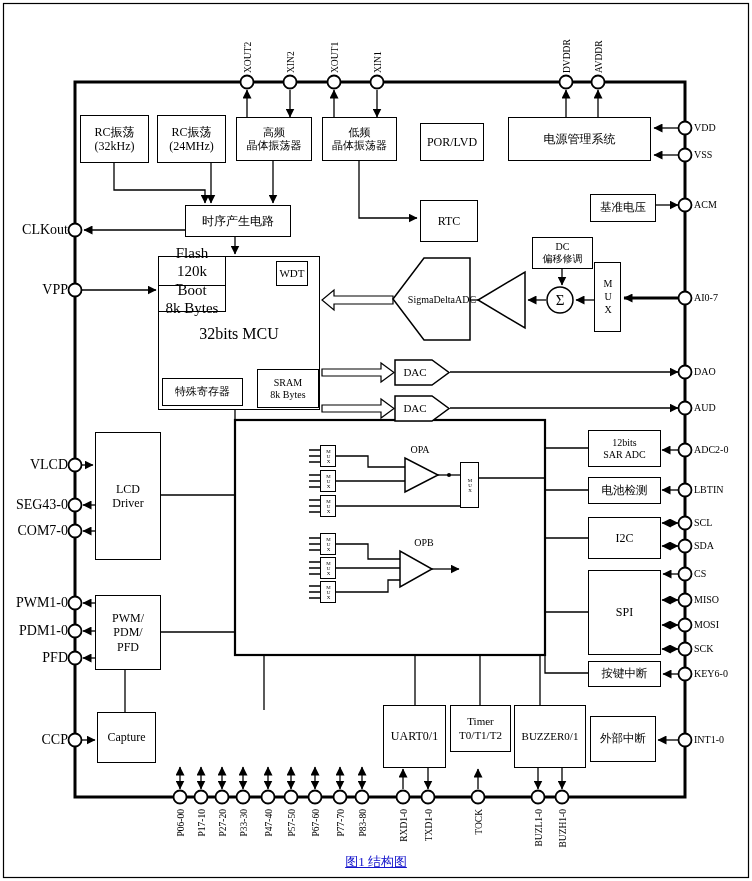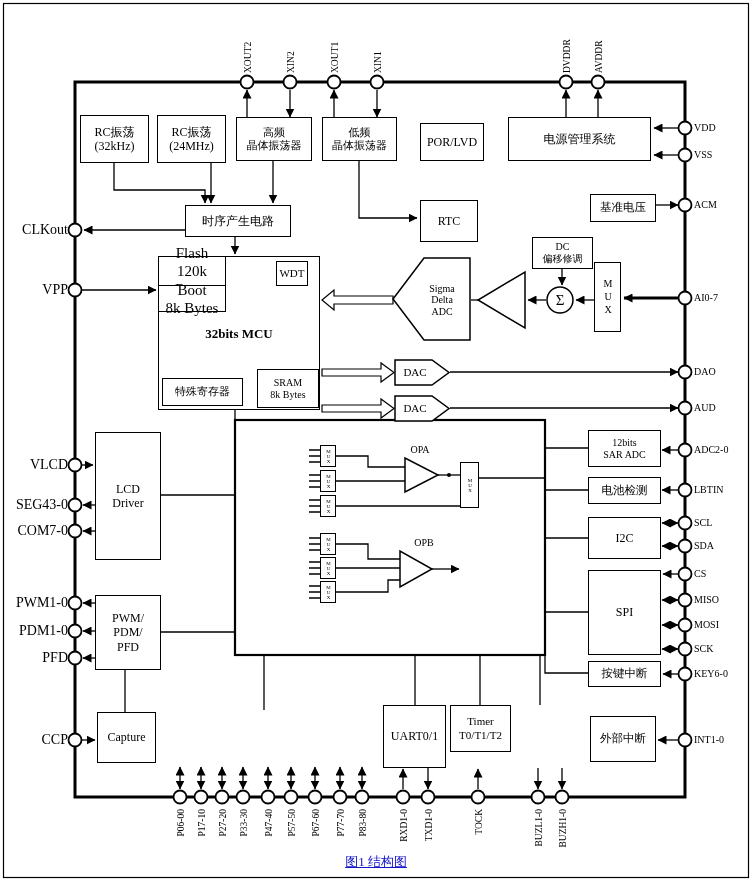--- a/index.html
+++ b/index.html
@@ -8,30 +8,30 @@
   svg.layer{position:absolute;left:0;top:0;}
   .ln{stroke:#000;stroke-width:1.3;fill:none;}
   .ar{marker-end:url(#ah);}
   .dar{marker-end:url(#ah);marker-start:url(#ahs);}
   .vt{font-size:9.5px;font-family:"Liberation Serif","DejaVu Serif","DejaVu Sans",serif;}
   .blk{position:absolute;box-sizing:border-box;border:1.6px solid #000;background:#fff;
        display:flex;flex-direction:column;align-items:center;justify-content:center;
        text-align:center;line-height:1.2;font-size:12px;}
   .thin{border-width:1px;}
   .ovl{position:absolute;box-sizing:border-box;background:transparent;border:none;
-       display:flex;flex-direction:column;align-items:center;justify-content:center;
+       display:flex;flex-direction:row;align-items:center;justify-content:center;
        text-align:center;line-height:1.15;}
   .vmux{writing-mode:vertical-rl;text-orientation:upright;letter-spacing:2px;}
   .vmux.sm{font-size:5px;letter-spacing:0;}
   .plab-l{position:absolute;left:4px;width:64px;text-align:right;font-size:14px;line-height:12px;}
   .plab-r{position:absolute;left:694px;width:56px;text-align:left;font-size:10px;line-height:12px;}
   .caption{position:absolute;left:276px;top:853px;width:200px;text-align:center;
            font-size:13px;color:#1414cc;text-decoration:underline;}
   .fs9{font-size:15px;} .fs10{font-size:10px;} .fs105{font-size:10px;}
-  .fs11{font-size:11px;} .fs115{font-size:11.5px;} .fs12{font-size:13px;font-weight:bold;}
+  .fs11{font-size:11px;} .fs115{font-size:11.5px;} .fs12{font-size:16px;}
 </style>
 </head>
 <body>
 
 <div class="page">
 
 <svg class="layer" width="752" height="881">
   <defs>
     <marker id="ah" markerUnits="userSpaceOnUse" markerWidth="10" markerHeight="9" refX="8.5" refY="4.5" orient="auto">
       <path d="M0,0 L9,4.5 L0,9 Z" fill="#000"></path>
@@ -403,16 +403,19 @@
 <div class="blk" style="left:97px;top:712px;width:59px;height:51px">
   <span>Capture</span>
 </div>
 <div class="blk" style="left:383px;top:705px;width:63px;height:63px">
   <span>UART0/1</span>
 </div>
 <div class="blk fs11" style="left:450px;top:705px;width:61px;height:47px">
   <span>Timer</span>
   <span>T0/T1/T2</span>
 </div>
+<div class="blk fs11" style="left:514px;top:705px;width:72px;height:63px">
+  <span>BUZZER0/1</span>
+</div>
 
 <div class="caption">图1 结构图</div>
 
 </div>
 
 </body></html>

